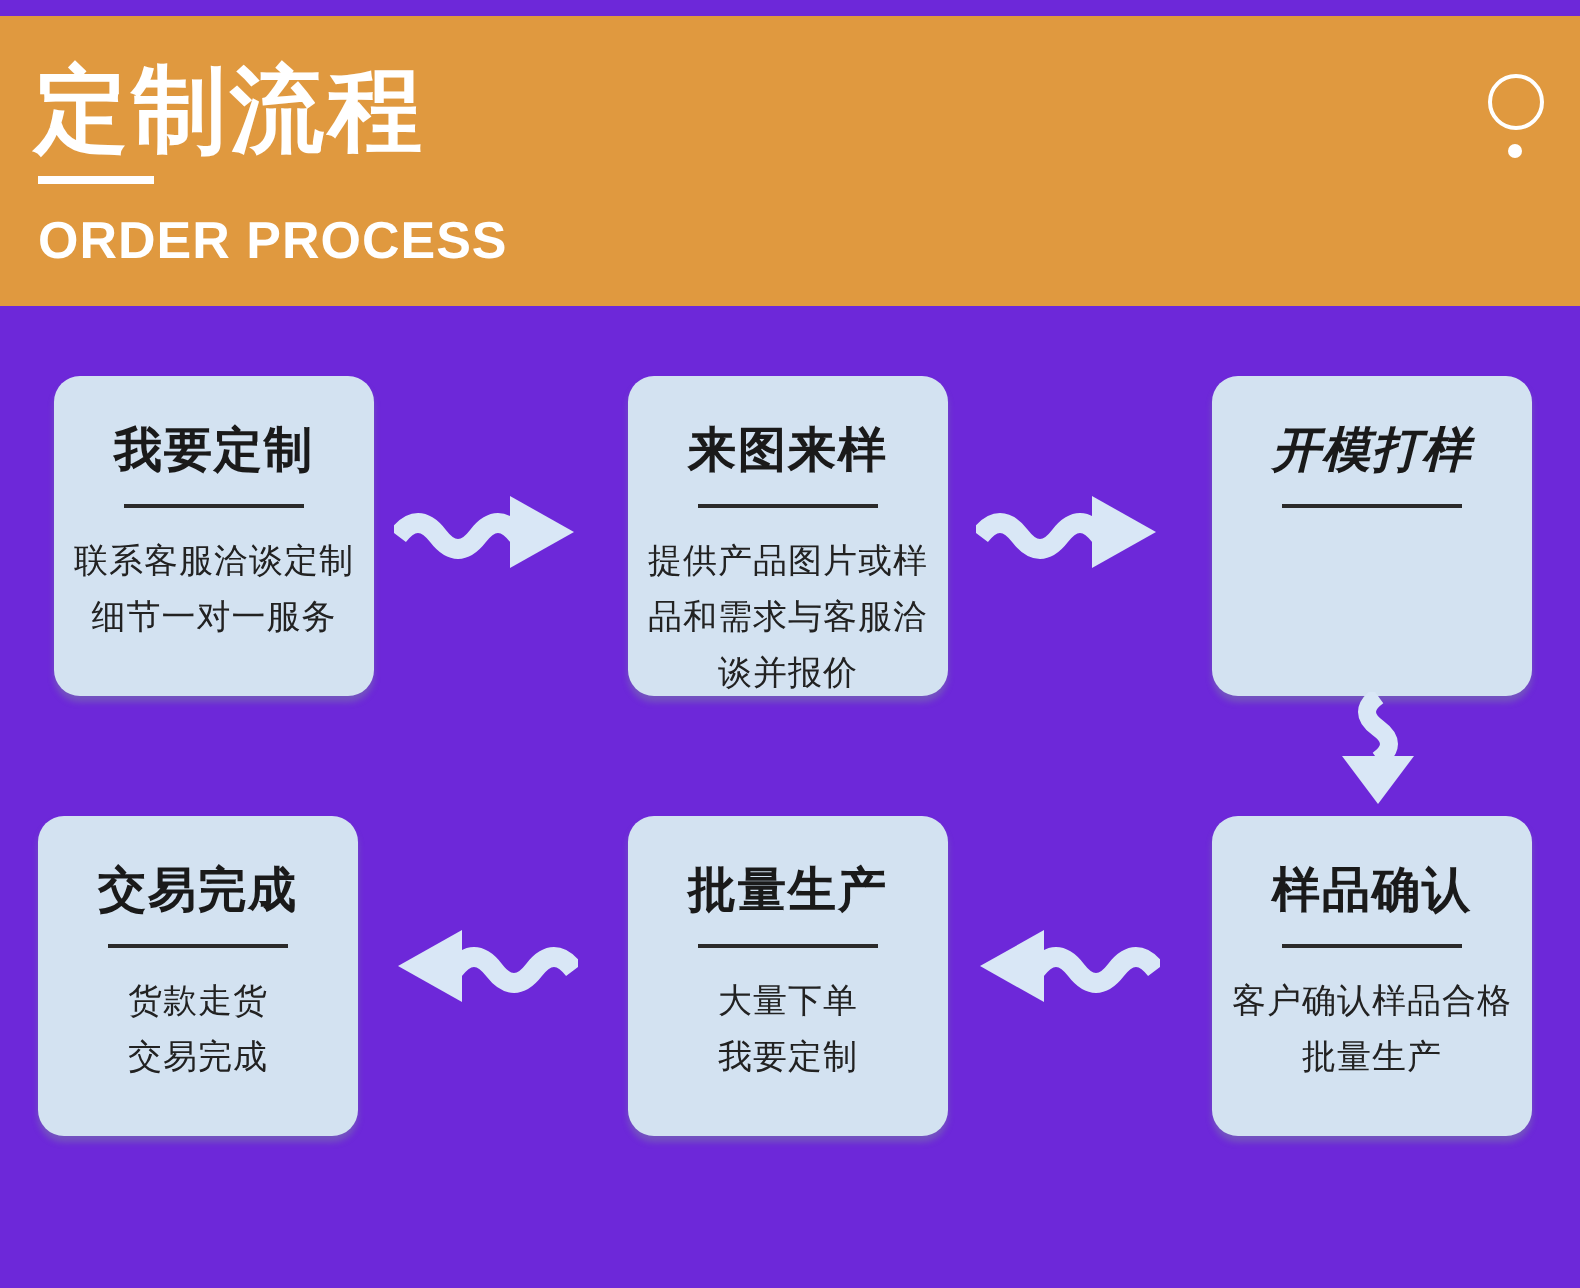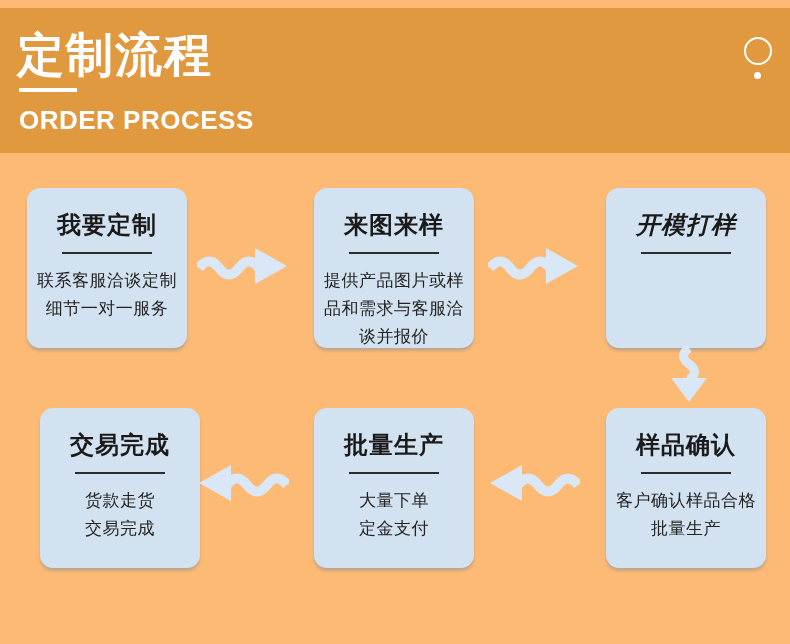--- a/index.html
+++ b/index.html
@@ -1,21 +1,21 @@
 <!DOCTYPE html>
 <html><head>
 <meta charset="utf-8">
 <style>
   html, body { margin: 0; padding: 0; background: #ffffff; }
   body { font-family: "Liberation Sans", sans-serif; }
   #stage {
     position: relative;
     width: 790px;
     height: 644px;
-    background: #fdba74;
+    background: #6d28d9;
     overflow: hidden;
   }
 
   
   .header {
     position: absolute;
     left: 0; top: 8px;
     width: 790px; height: 145px;
     background: #E0993F;
   }
@@ -85,21 +85,21 @@
     color: #222222;
     line-height: 28px;
     white-space: pre-line;
     letter-spacing: 0.5px;
   }
   .pos-r1c1 { left: 27px;  top: 188px; }
   .pos-r1c2 { left: 314px; top: 188px; }
   .pos-r1c3 { left: 606px; top: 188px; font-style: italic; }
   .pos-r2c3 { left: 606px; top: 408px; }
   .pos-r2c2 { left: 314px; top: 408px; }
-  .pos-r2c1 { left: 40px;  top: 408px; }
+  .pos-r2c1 { left: 19px;  top: 408px; }
 
   
   .arrow { position: absolute; }
   .arrow svg { display: block; }
   .arrow-flip { transform: scaleX(-1); }
   .arr1 { left: 197px; top: 241px; }
   .arr2 { left: 488px; top: 241px; }
   .arr3 { left: 661px; top: 346px; }
   .arr4 { left: 488px; top: 458px; }
   .arr5 { left: 197px; top: 458px; }
@@ -141,21 +141,21 @@
     <div class="step-title">样品确认</div>
     <div class="step-underline"></div>
     <div class="step-desc">客户确认样品合格
 批量生产</div>
   </div>
 
   <div class="step-box pos-r2c2">
     <div class="step-title">批量生产</div>
     <div class="step-underline"></div>
     <div class="step-desc">大量下单
-定金支付</div>
+我要定制</div>
   </div>
 
   <div class="step-box pos-r2c1">
     <div class="step-title">交易完成</div>
     <div class="step-underline"></div>
     <div class="step-desc">货款走货
 交易完成</div>
   </div>
 
   <div class="arrow arr1">

